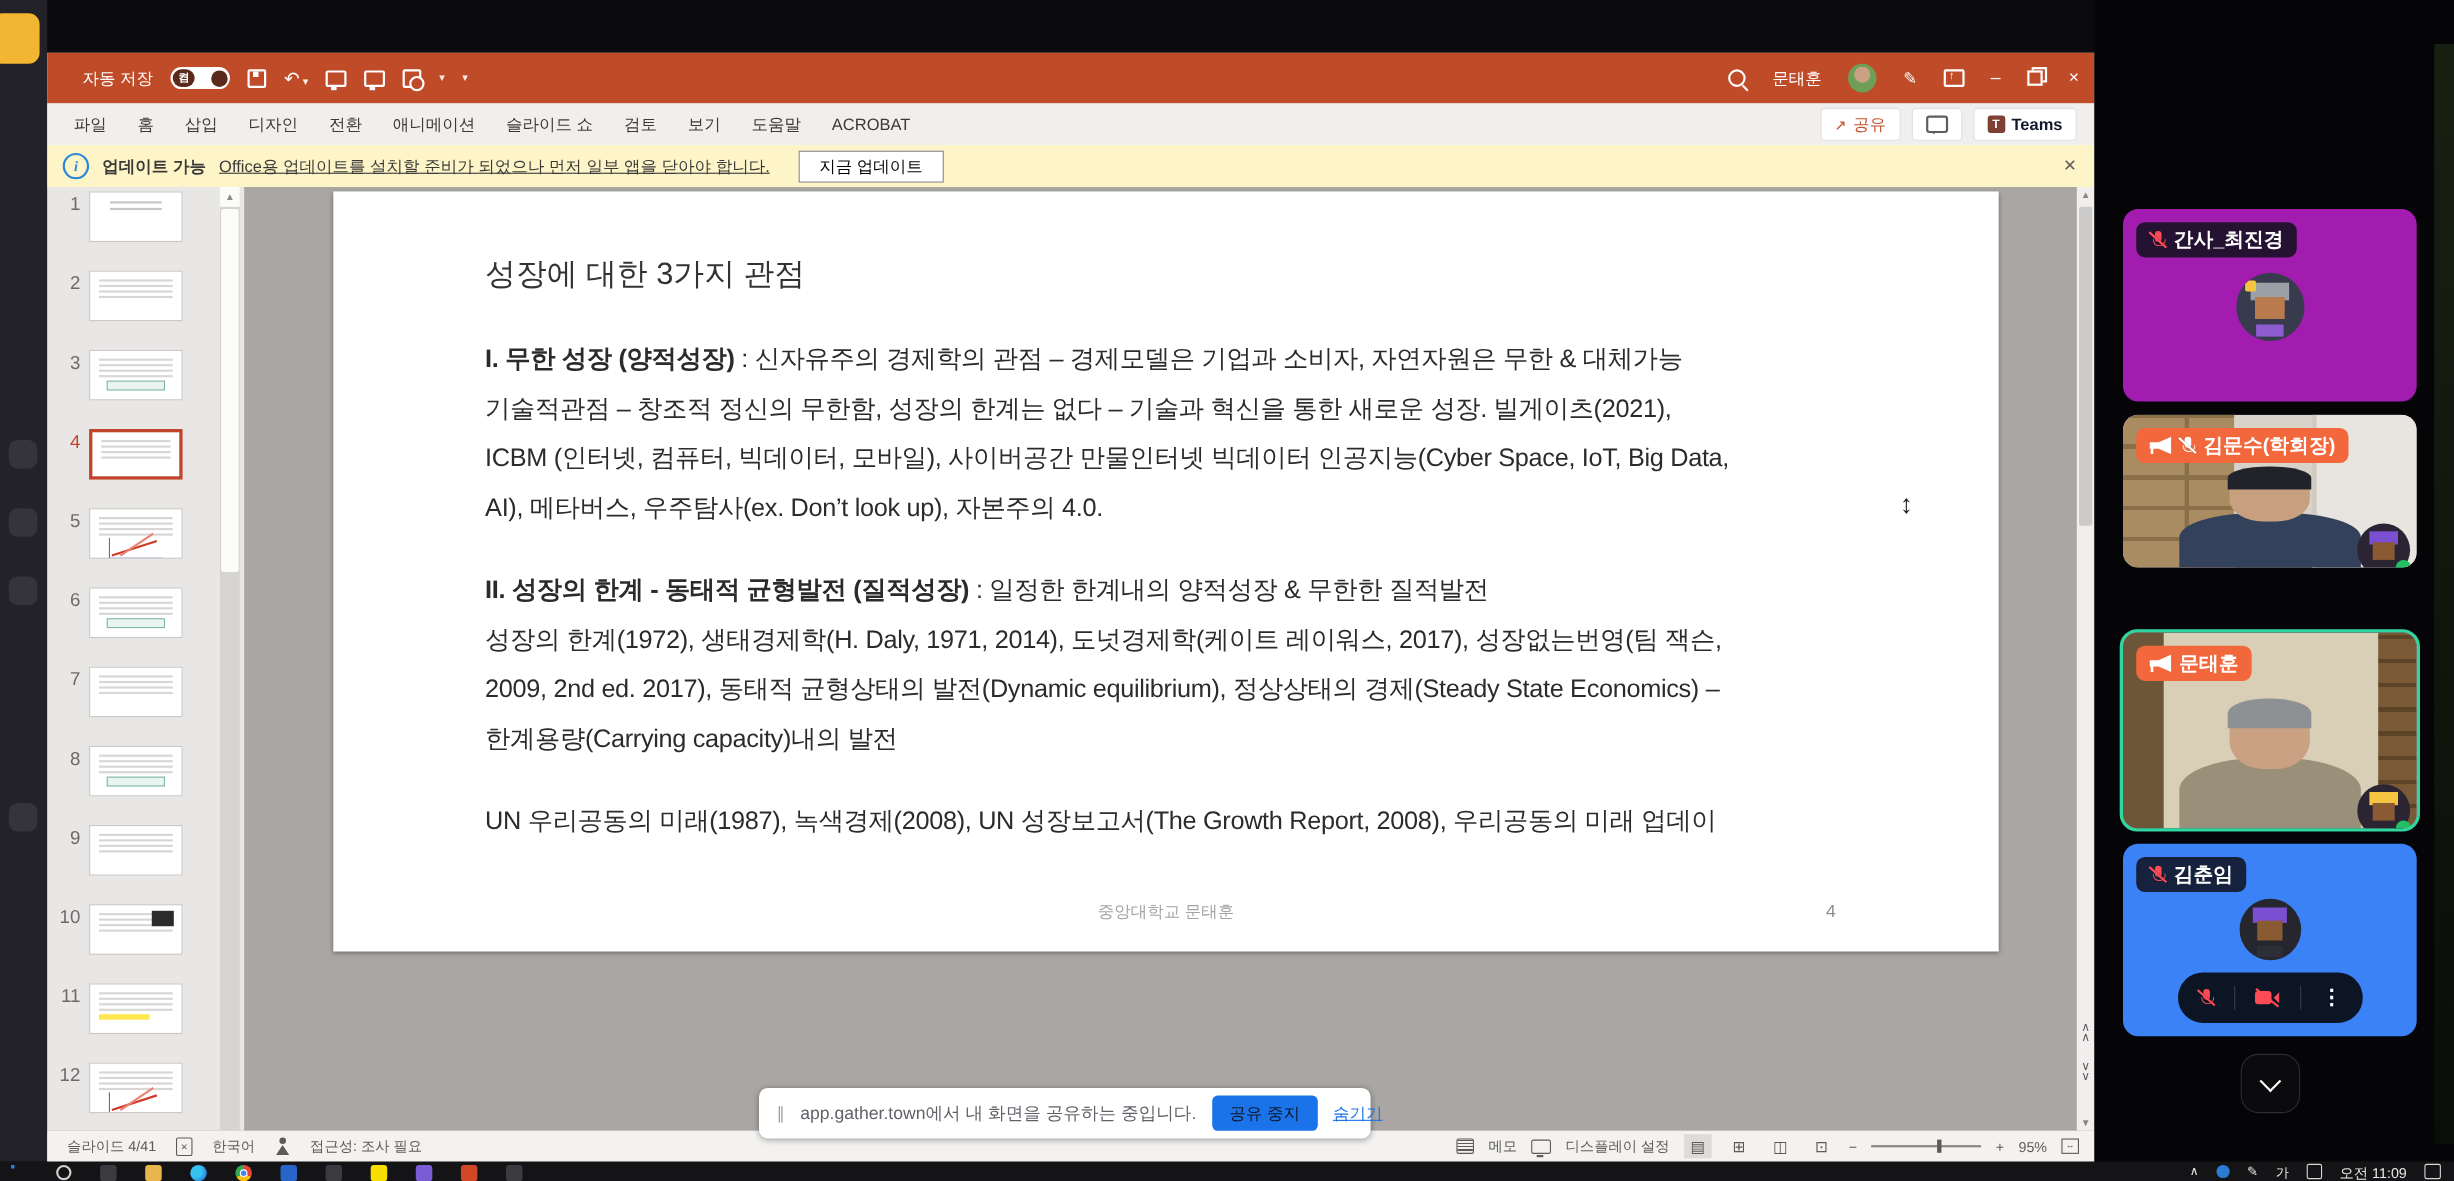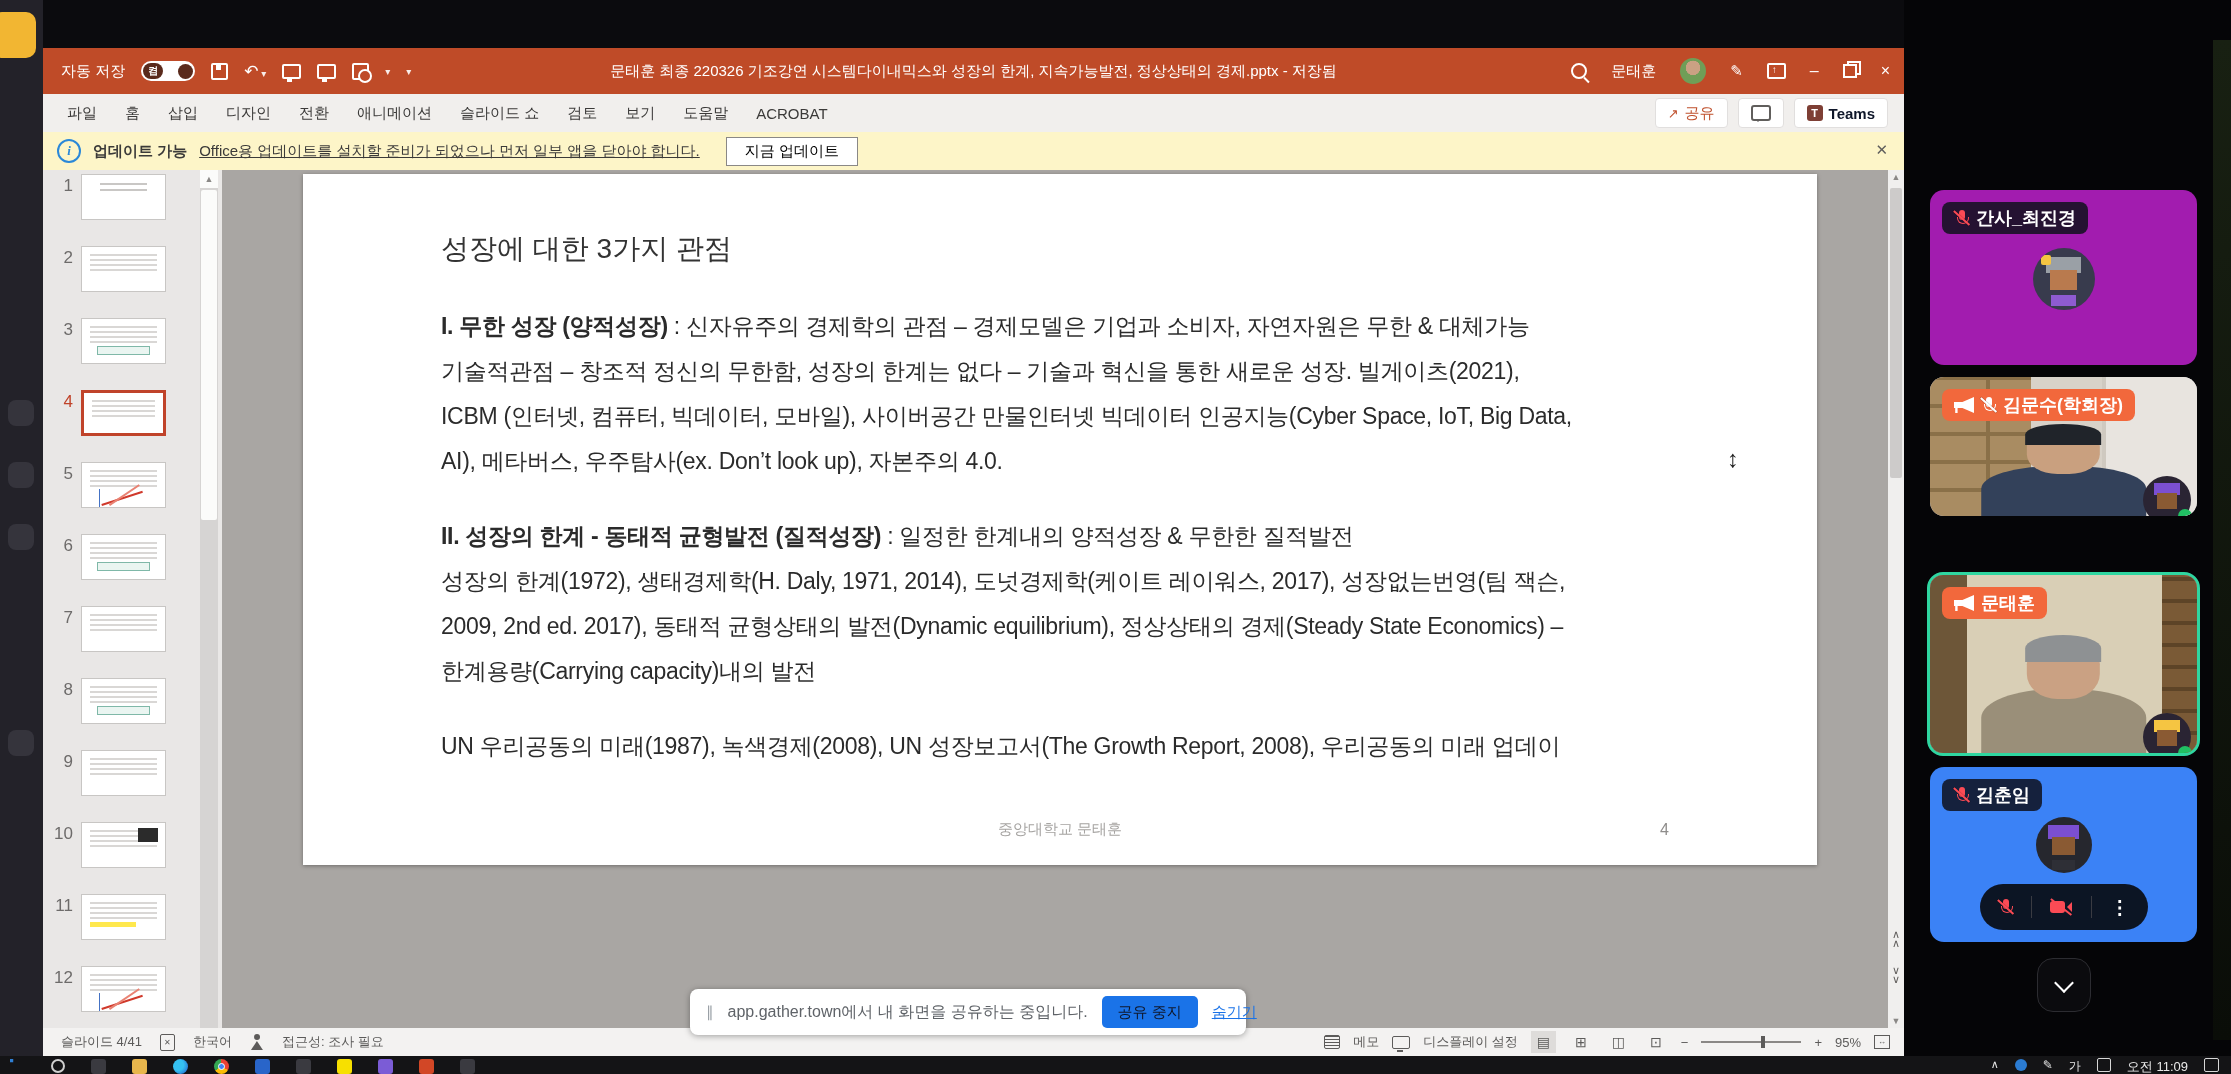--- a/index.html
+++ b/index.html
@@ -10,21 +10,21 @@
   #left-rail{position:absolute;left:0;top:0;width:43px;height:1056px;background:#232229;}
   .rail-badge{position:absolute;left:-8px;top:12px;width:44px;height:46px;border-radius:10px;background:#f2b632;}
   .rail-dot{position:absolute;left:8px;width:26px;height:26px;border-radius:8px;background:#35343c;}
 
   
   #pp{position:absolute;left:43px;top:48px;width:1861px;height:1008px;background:#f3f2f1;}
 
   
   #titlebar{position:absolute;left:0;top:0;width:100%;height:46px;background:var(--titlebar,#bf4b28);
     color:#fff;font-size:15px;display:flex;align-items:center;}
-  .tb-left{display:flex;align-items:center;gap:16px;padding-left:18px;z-index:2;}
+  .tb-left{display:flex;align-items:center;gap:16px;padding-left:32px;z-index:2;}
   .tb-title{position:absolute;left:0;right:0;text-align:center;font-size:15px;color:#fff;pointer-events:none;}
   .tb-right{margin-left:auto;display:flex;align-items:center;gap:24px;padding-right:14px;z-index:2;}
   .toggle{width:50px;height:20px;border-radius:10px;background:#fff;display:flex;align-items:center;padding:0 2px;gap:3px;}
   .toggle .t-state{font-size:10px;color:#fff;background:#5a2a1c;border-radius:8px;padding:1px 5px;font-weight:bold;}
   .toggle .t-knob{width:15px;height:15px;border-radius:50%;background:#5a2a1c;margin-left:auto;}
   .ico-save{width:13px;height:13px;border:2px solid #fff;border-radius:2px;position:relative;}
   .ico-save::before{content:"";position:absolute;top:0;left:3px;width:5px;height:5px;background:#fff;}
   .g-undo{font-size:17px;line-height:1;}
   .caret{font-size:10px;opacity:.9;}
   .ico-monitor{width:15px;height:11px;border:2px solid #fff;border-radius:2px;position:relative;}
@@ -221,21 +221,20 @@
           <span class="t-knob"></span>
         </span>
         <span class="ico-save"></span>
         <span class="g-undo">↶<span class="caret"> ▾</span></span>
         <span class="ico-monitor"></span>
         <span class="ico-monitor"></span>
         <span class="ico-shapes"></span>
           <span class="caret">▾</span>
         <span class="caret">▾</span>
       </div>
-      <div class="tb-title">문태훈 최종 220326 기조강연 시스템다이내믹스와 성장의 한계, 지속가능발전, 정상상태의 경제.pptx - 저장됨</div>
       <div class="tb-right">
         <span class="ico-search"></span>
         <span>문태훈</span>
         <span class="tb-avatar"></span>
         <span>✎</span>
         <span class="ico-ribbonopt"></span>
         <span class="winbtn">–</span>
         <span class="ico-restore"></span>
         <span class="winbtn">×</span>
       </div>

